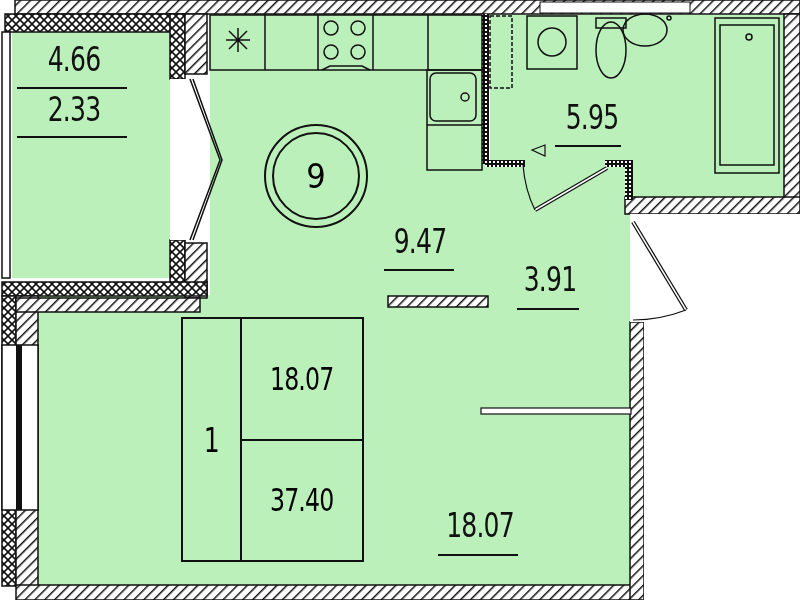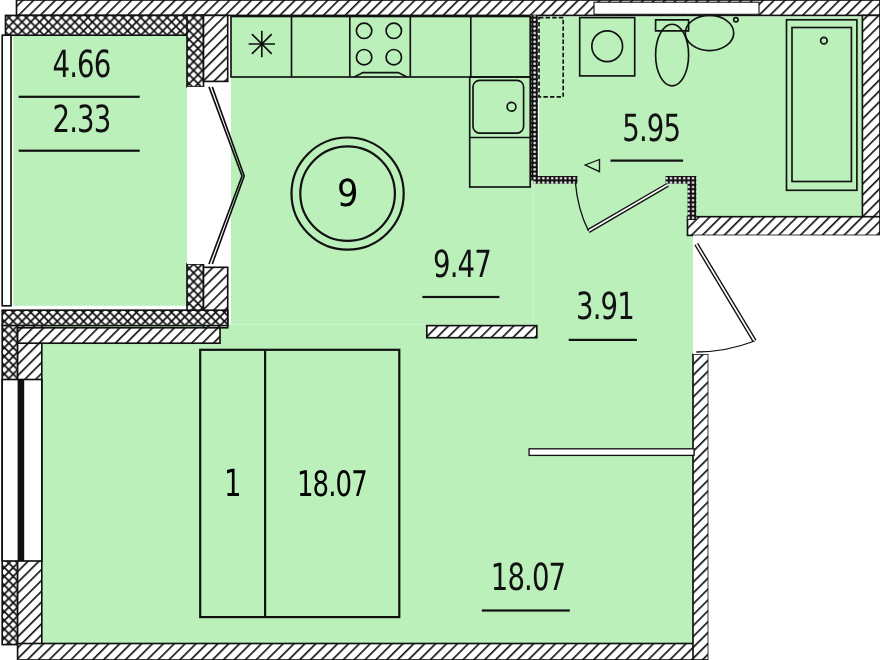--- a/index.html
+++ b/index.html
@@ -151,14 +151,17 @@
 <div class="uline" style="left:438px;top:554px;width:80px;"></div>
 
 <div class="tbl">
   <div class="rooms">
       <span>1</span>
     </div>
   <div class="vals">
     <div>
         <span>18.07</span>
       </div>
+    <div>
+        <span>37.40</span>
+      </div>
   </div>
 </div>
 
 </body></html>

